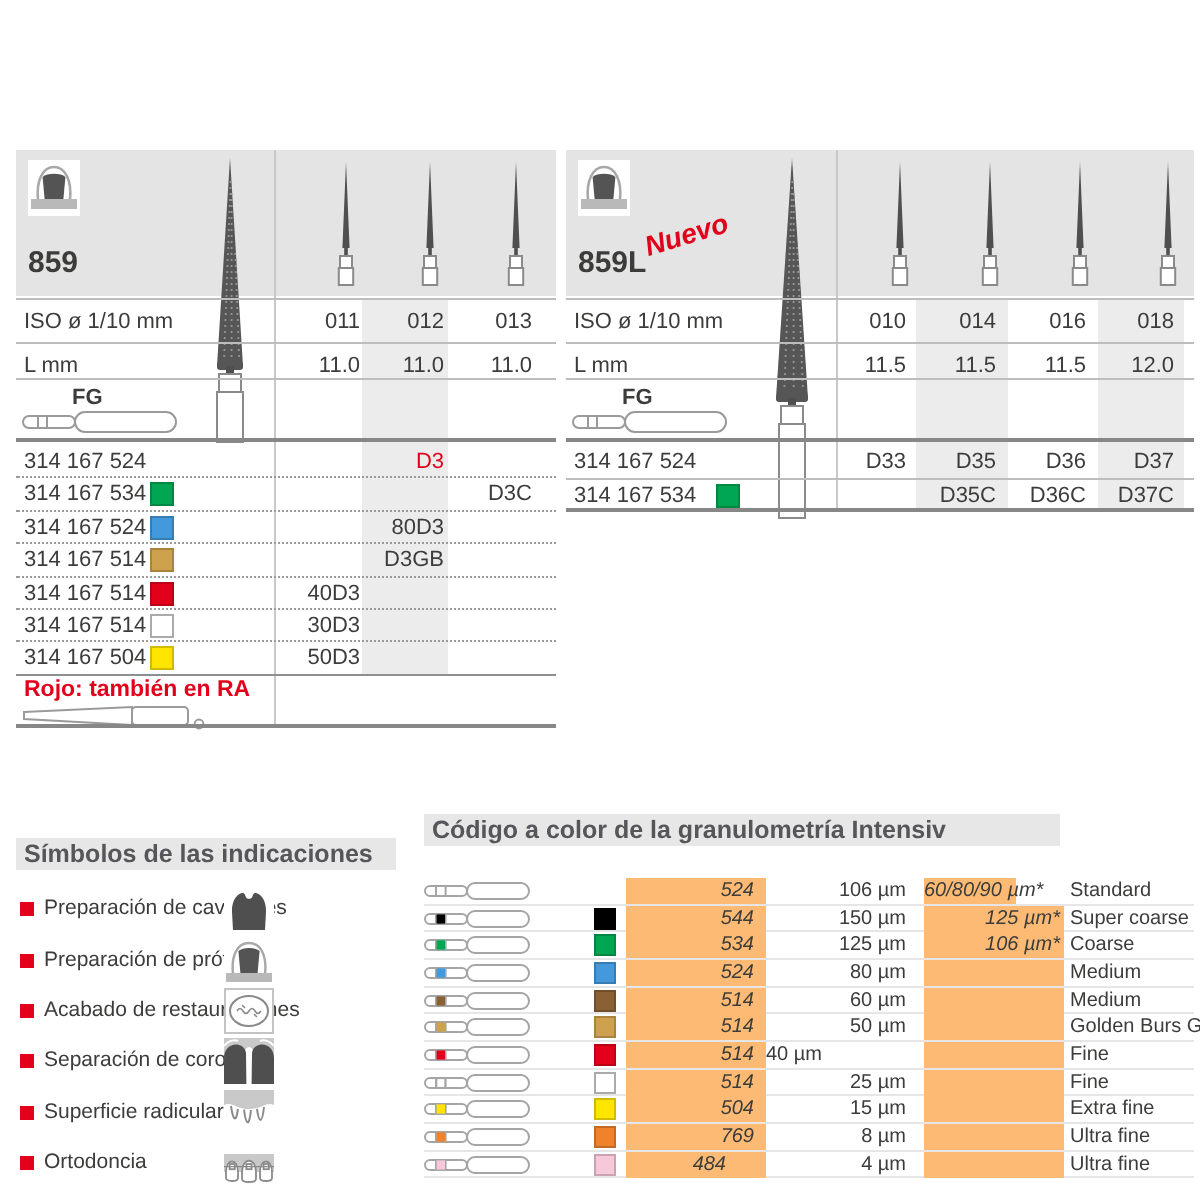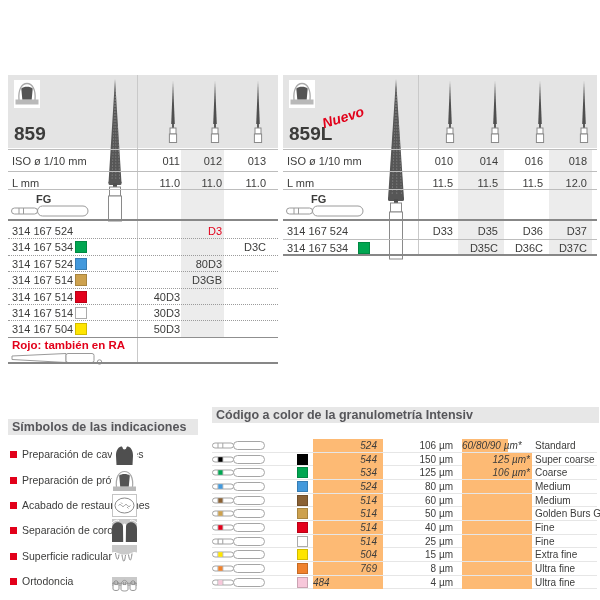--- a/index.html
+++ b/index.html
@@ -7,21 +7,21 @@
         font-family:"Liberation Sans",sans-serif;color:#3c3c3b;}
   .abs{position:absolute;}
   .panel{position:absolute;}
   .hdr-band{position:absolute;background:#e4e4e4;}
   .band{position:absolute;background:#ececec;}
   .hairline{position:absolute;background:#bdbdbd;height:1px;}
   .solidline{position:absolute;background:#8f8f8f;height:1px;}
   .thick{position:absolute;background:#878787;height:2px;}
   .dotted{position:absolute;border-top:1px dotted #9b9b9b;height:0;}
   .divider{position:absolute;background:#c9c9c9;width:1px;}
-  .panel-label{position:absolute;font-size:19px;font-weight:bold;}
+  .panel-label{position:absolute;font-size:15px;font-weight:bold;}
   .badge{position:absolute;color:#e2001a;font-weight:bold;font-style:italic;font-size:14px;
          transform:rotate(-17deg);transform-origin:left bottom;white-space:nowrap;}
   .lbl{position:absolute;font-size:11px;line-height:20px;white-space:nowrap;}
   .lbl.b{font-weight:bold;padding-left:24px;}
   .val{position:absolute;font-size:11px;line-height:20px;text-align:right;width:58px;}
   .ocode{position:absolute;font-size:11px;white-space:nowrap;}
   .ocell{position:absolute;font-size:11px;text-align:right;width:58px;}
   .accent{color:#e2001a;text-align:right;}
   .swatch{position:absolute;width:12px;height:12px;box-sizing:border-box;}
   .footnote{position:absolute;color:#e2001a;font-weight:bold;font-size:11.5px;white-space:nowrap;}
@@ -488,21 +488,21 @@
    <g fill="none" stroke="#8a8a8a" stroke-width="0.9">
      <rect x="2.8" y="12" width="2.6" height="2.6"></rect>
               <rect x="11.2" y="12" width="2.6" height="2.6"></rect>
      <rect x="19.8" y="12" width="2.6" height="2.6"></rect>
             </g>
           </svg>
         </div>
       </div>
     </div>
 
-  <div class="sec-title" style="left:212px;top:407px;width:387px;">Código a color de la granulometría Intensiv</div>
+  <div class="sec-title" style="left:212px;top:407px;width:318px;">Código a color de la granulometría Intensiv</div>
   <div id="grit-rows">
       <div class="grit-row" style="left: 212px; top: 439px; height: 13.65px;">
         <div class="abs" style="left:0;top:1px">
           <svg width="53" height="11" viewBox="0 0 53 11">
     <g fill="#fff" stroke="#a5a5a5">
       <rect x="0.5" y="3" width="21" height="5" rx="2.5"></rect>
       <rect x="21.5" y="1.5" width="31" height="8" rx="4"></rect>
             </g>
     <path d="M6,3 V8 M10.8,3 V8" stroke="#a5a5a5"></path>
           </svg>
@@ -603,21 +603,21 @@
     <g fill="#fff" stroke="#a5a5a5">
       <rect x="0.5" y="3" width="21" height="5" rx="2.5"></rect>
       <rect x="21.5" y="1.5" width="31" height="8" rx="4"></rect>
             </g>
     <path d="M6,3 V8 M10.8,3 V8" stroke="#a5a5a5"></path>
             <rect x="6.3" y="3.2" width="4.2" height="4.6" fill="#e3001b"></rect>
           </svg>
         </div>
         <div class="gswatch" style="left:85px;top:1px;background:#e3001b;border:1px solid rgba(0,0,0,0.18)"></div>
         <div class="gcell gray-cell" style="left:101px;top:0;width:70px;text-align:right;padding-right:6px">514</div>
-        <div class="gcell" style="left:171px;top:0;width:79px;text-align:right;padding-right:9px">40 µm</div>
+        <div class="gcell" style="left:171px;top:0;width:79px;text-align:left;padding-right:9px">40 µm</div>
         <div class="gcell gray-cell" style="left:250px;top:0;width:70px;text-align:right;padding-right:2px"></div>
         <div class="gcell" style="left:320px;top:0;width:65px;padding-left:3px">Fine</div>
       </div>
       <div class="grit-row" style="left: 212px; top: 534.5px; height: 13.65px;">
         <div class="abs" style="left:0;top:1px">
           <svg width="53" height="11" viewBox="0 0 53 11">
     <g fill="#fff" stroke="#a5a5a5">
       <rect x="0.5" y="3" width="21" height="5" rx="2.5"></rect>
       <rect x="21.5" y="1.5" width="31" height="8" rx="4"></rect>
             </g>
@@ -670,19 +670,19 @@
           <svg width="53" height="11" viewBox="0 0 53 11">
     <g fill="#fff" stroke="#a5a5a5">
       <rect x="0.5" y="3" width="21" height="5" rx="2.5"></rect>
       <rect x="21.5" y="1.5" width="31" height="8" rx="4"></rect>
             </g>
     <path d="M6,3 V8 M10.8,3 V8" stroke="#a5a5a5"></path>
             <rect x="6.3" y="3.2" width="4.2" height="4.6" fill="#f7c7da"></rect>
           </svg>
         </div>
         <div class="gswatch" style="left:85px;top:1px;background:#f7c7da;border:1px solid rgba(0,0,0,0.18)"></div>
-        <div class="gcell gray-cell" style="left:101px;top:0;width:70px;text-align:left;padding-right:20px">484</div>
+        <div class="gcell gray-cell" style="left:101px;top:0;width:70px;text-align:right;padding-right:20px">484</div>
         <div class="gcell" style="left:171px;top:0;width:79px;text-align:right;padding-right:9px">4 µm</div>
         <div class="gcell gray-cell" style="left:250px;top:0;width:70px;text-align:right;padding-right:2px"></div>
         <div class="gcell" style="left:320px;top:0;width:65px;padding-left:3px">Ultra fine</div>
       </div>
     </div>
 </div>
 
 </body></html>

